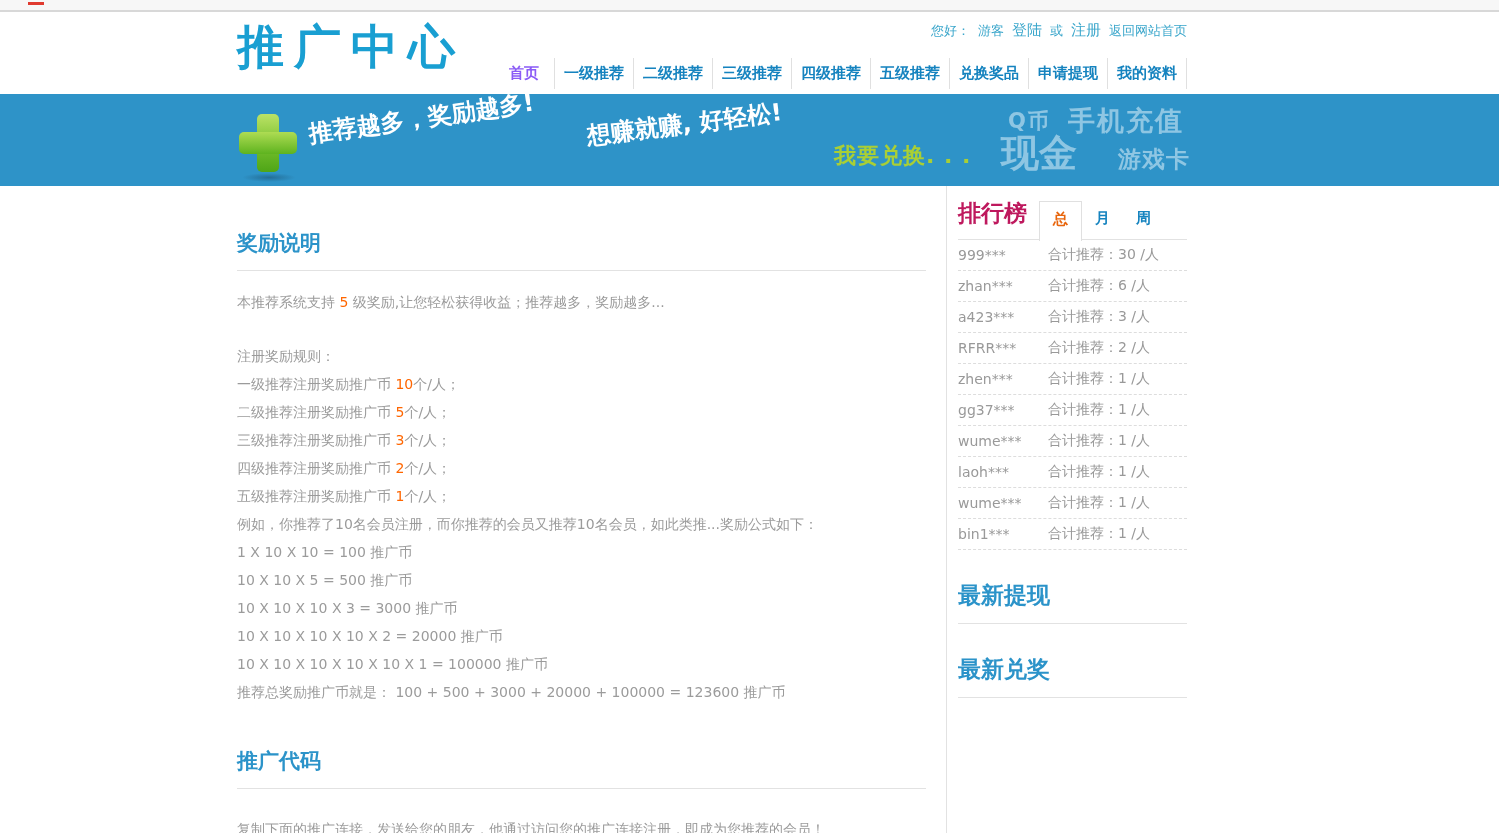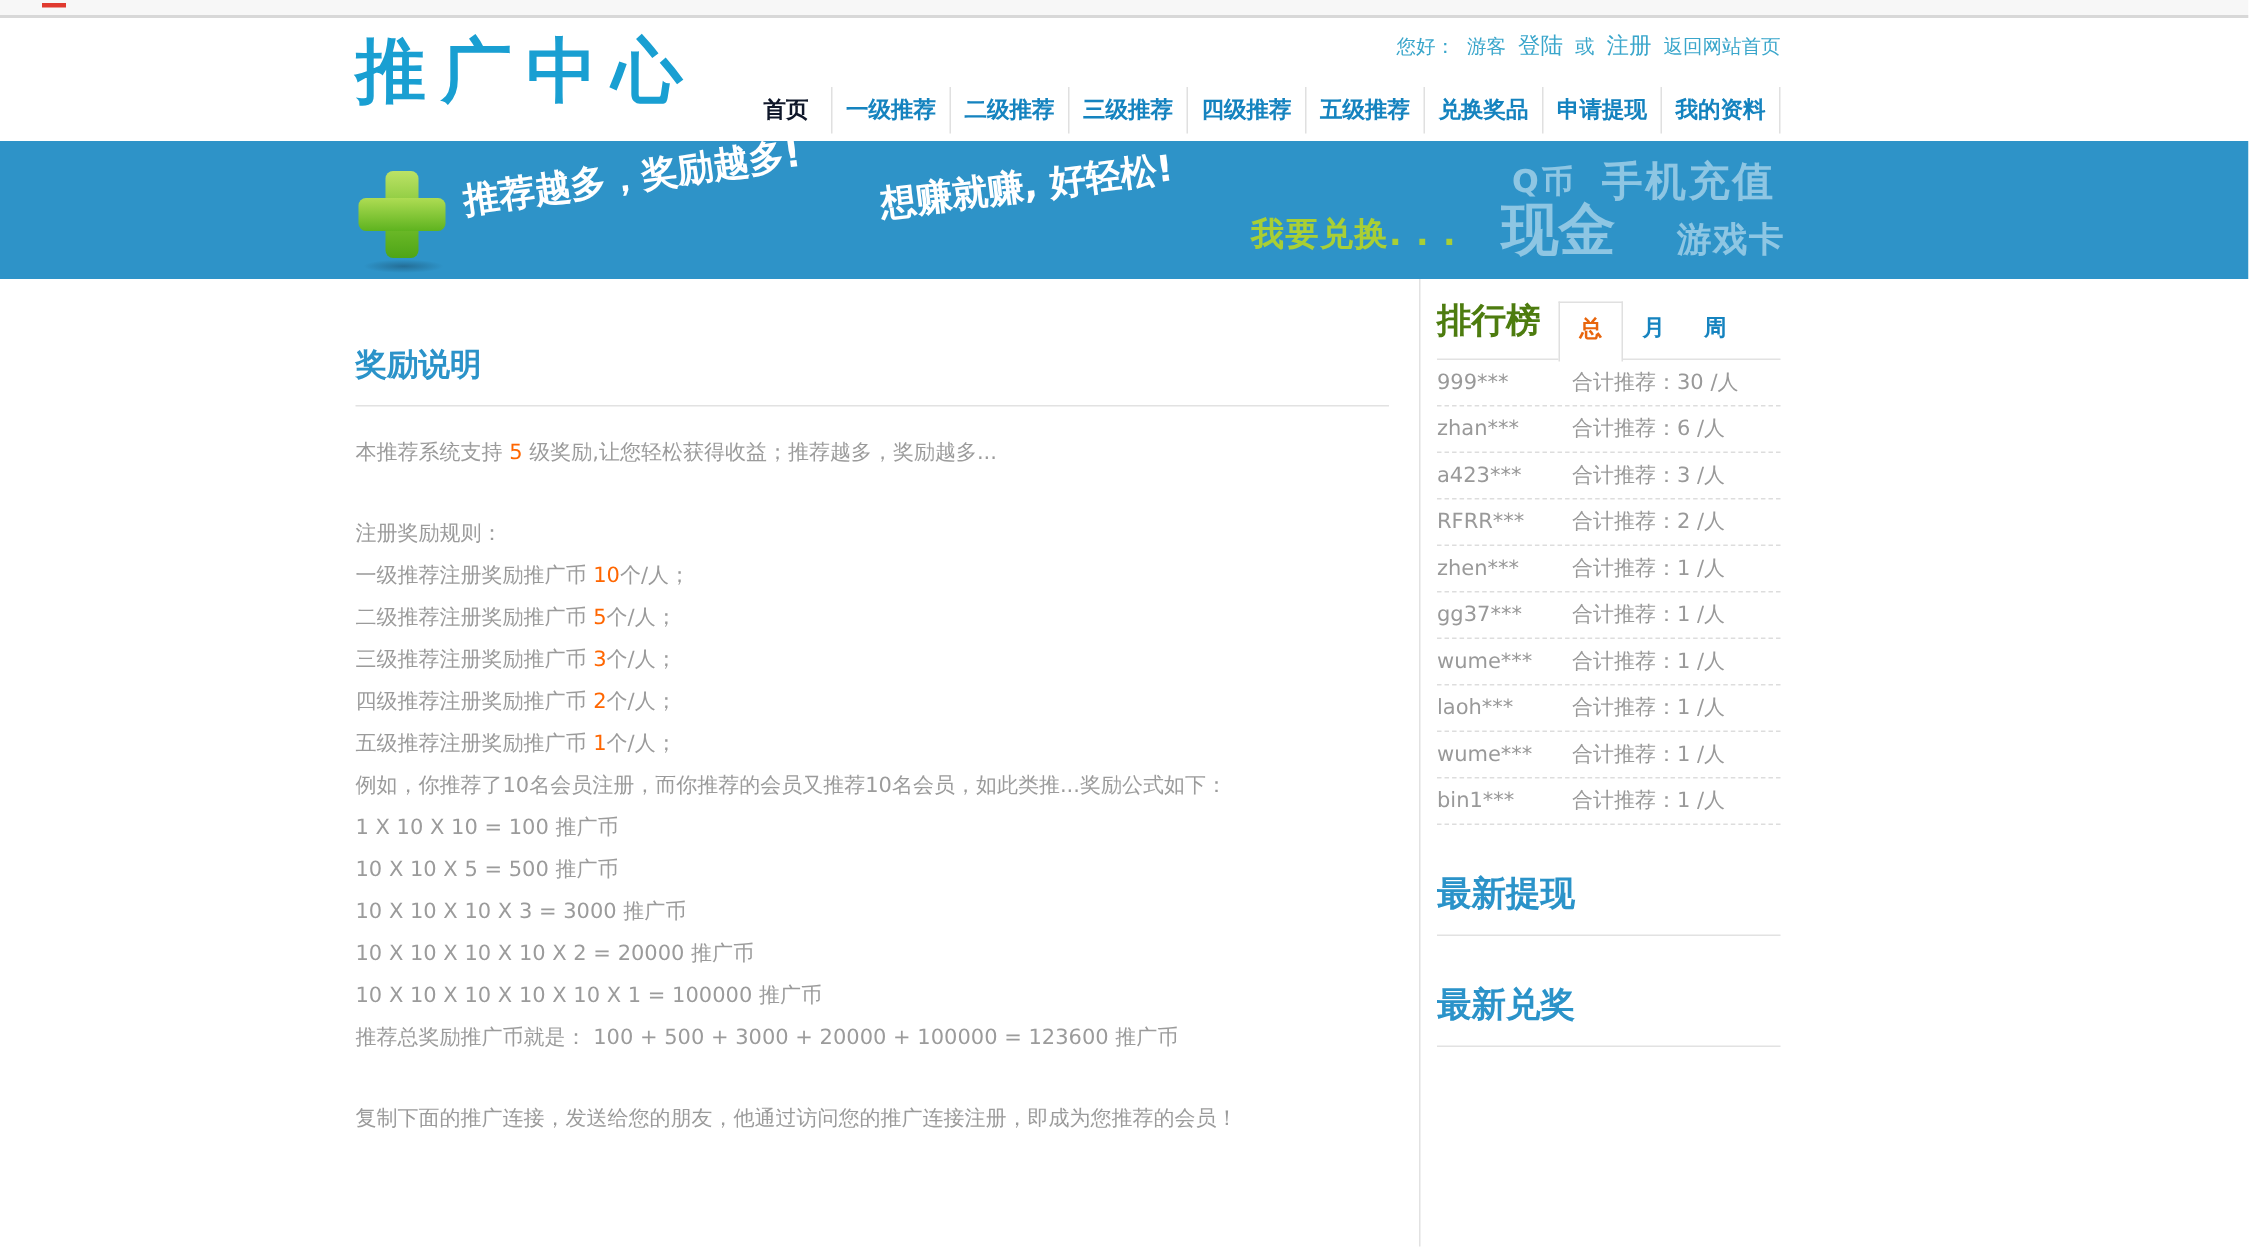--- a/index.html
+++ b/index.html
@@ -30,21 +30,21 @@
     font-family:"DejaVu Serif", serif;
     font-size:47px; font-weight:bold; color:#199fd2;
     letter-spacing:10px; white-space:nowrap;
   }
   .nav { position:absolute; right:0; bottom:5px; display:flex; align-items:center; }
   .nav-item {
     display:block; padding:6px 9px; font-size:15px; font-weight:bold;
     color:#1583bf; border-right:1px solid #e0e0e0; white-space:nowrap; line-height:19px;
   }
   .nav-item.home { padding:6px 15px; }
-  .nav-item.active { color:#0f172a; }
+  .nav-item.active { color:#8b5cf6; }
 
   
   .banner { height:92px; background:#2e93c8; position:relative; }
   .banner .container { height:92px; }
   .plus-icon { position:absolute; left:2px; top:20px; width:58px; height:68px; }
   .plus-shadow { position:absolute; left:3px; bottom:0; width:54px; height:9px;
     background:radial-gradient(ellipse at center, rgba(20,50,70,.38) 0%, rgba(20,50,70,0) 70%); }
   .plus-v { position:absolute; left:18px; top:0; width:22px; height:58px;
     background:linear-gradient(180deg,#bce266 0%, #76c02d 55%, #4ea517 100%); border-radius:5px; }
   .plus-h { position:absolute; left:0; top:18px; width:58px; height:22px;
@@ -81,21 +81,21 @@
   .intro { margin:17px 0 0; }
   .rules-block { margin-top:26px; }
   .line { margin:0; }
   .num { color:#ff6600; }
   .desc { margin:26px 0 0; }
 
   
   .side-head { display:flex; align-items:flex-end; border-bottom:1px solid #e2e2e2; position:relative; }
   .side-title {
     font-family:"DejaVu Serif", serif;
-    font-size:23px; font-weight:bold; color:#4d7c0f; padding-bottom:10px; white-space:nowrap;
+    font-size:23px; font-weight:bold; color:#be185d; padding-bottom:10px; white-space:nowrap;
   }
   .rank-tabs { display:flex; margin-left:12px; }
   .tab {
     font-size:15px; font-weight:bold; color:#1583bf; padding:8px 13px 10px; display:block;
   }
   .tab.active {
     color:#e8650c; background:#fff;
     border:1px solid #e0e0e0; border-bottom:none;
     margin-bottom:-2px; padding-bottom:12px;
   }
@@ -170,20 +170,21 @@
       <p class="line"><span>五级推荐注册奖励推广币 </span><span class="num">1</span><span>个/人；</span></p>
       <p class="line">例如，你推荐了10名会员注册，而你推荐的会员又推荐10名会员，如此类推...奖励公式如下：</p>
       <p class="line">1 X 10 X 10 = 100 推广币</p>
       <p class="line">10 X 10 X 5 = 500 推广币</p>
       <p class="line">10 X 10 X 10 X 3 = 3000 推广币</p>
       <p class="line">10 X 10 X 10 X 10 X 2 = 20000 推广币</p>
       <p class="line">10 X 10 X 10 X 10 X 10 X 1 = 100000 推广币</p>
       <p class="line">推荐总奖励推广币就是：  100 + 500 + 3000 + 20000 + 100000 = 123600 推广币</p>
     </div>
 
+    <h2 class="section-title second">推广代码</h2>
     <p class="body-text desc">复制下面的推广连接，发送给您的朋友，他通过访问您的推广连接注册，即成为您推荐的会员！</p>
 
   </div>
 
   <div class="side-col">
 
     <div class="side-head">
       <div class="side-title">排行榜</div>
       <div class="rank-tabs">
         <a class="tab active">总</a>

